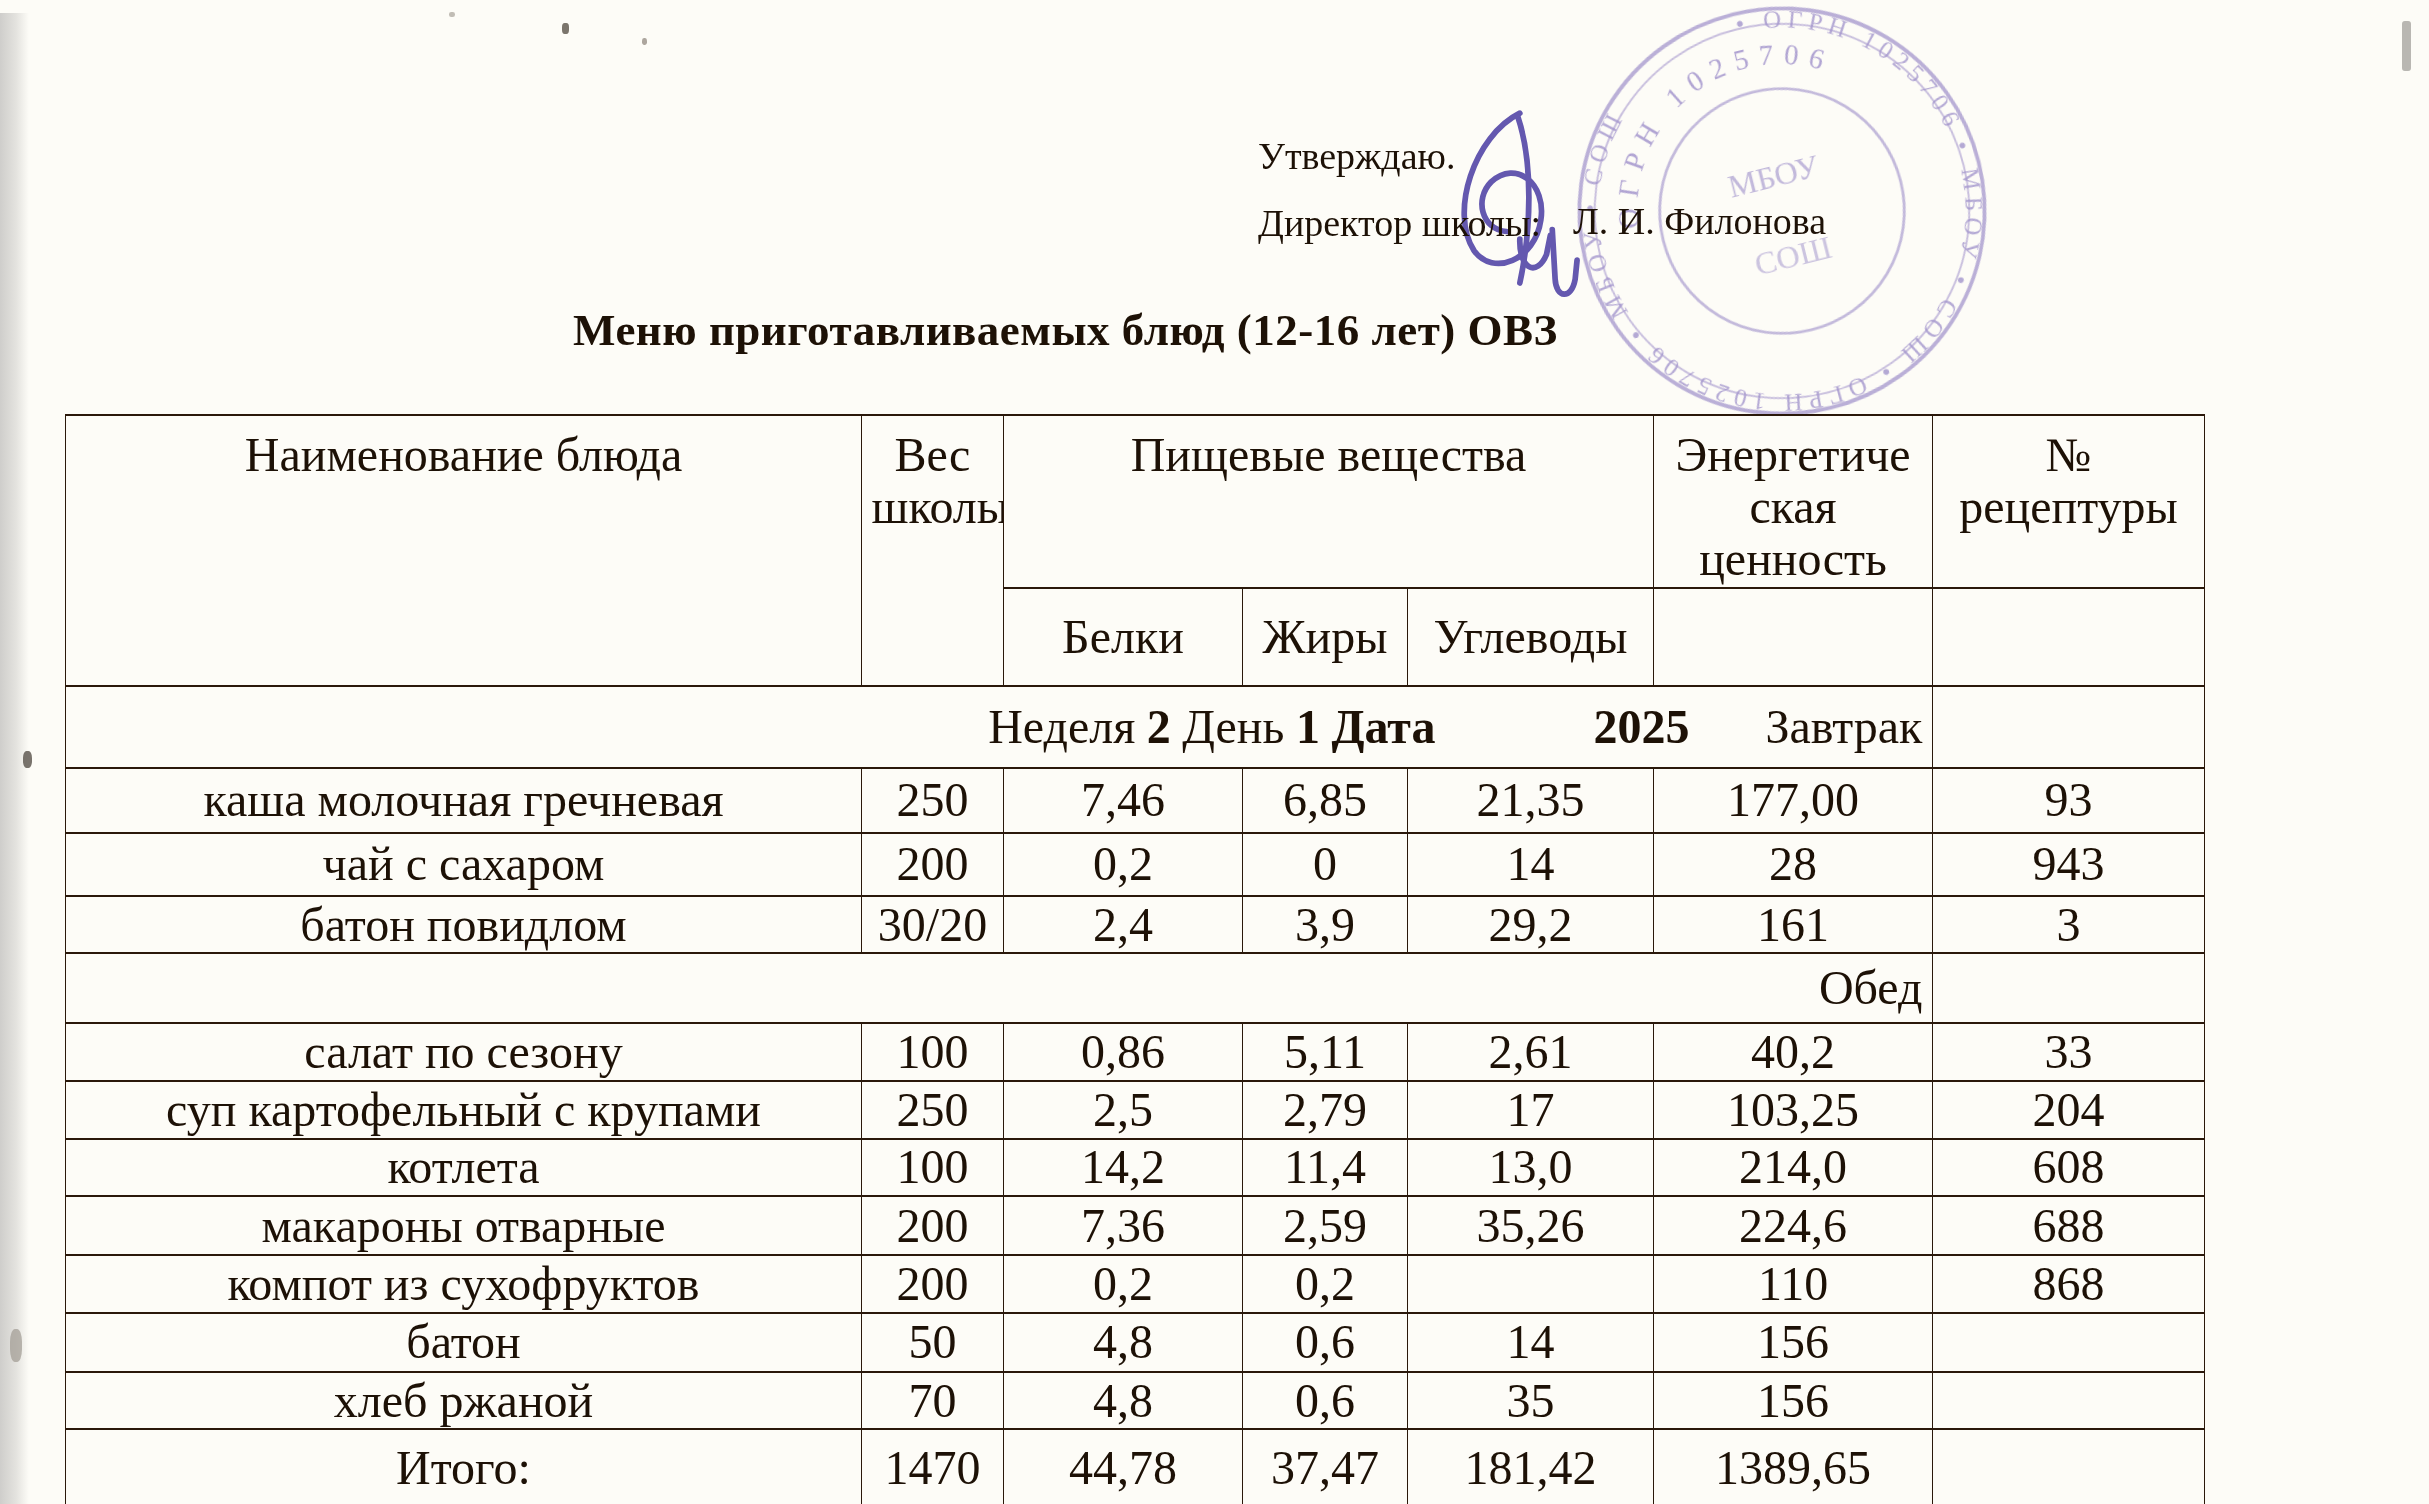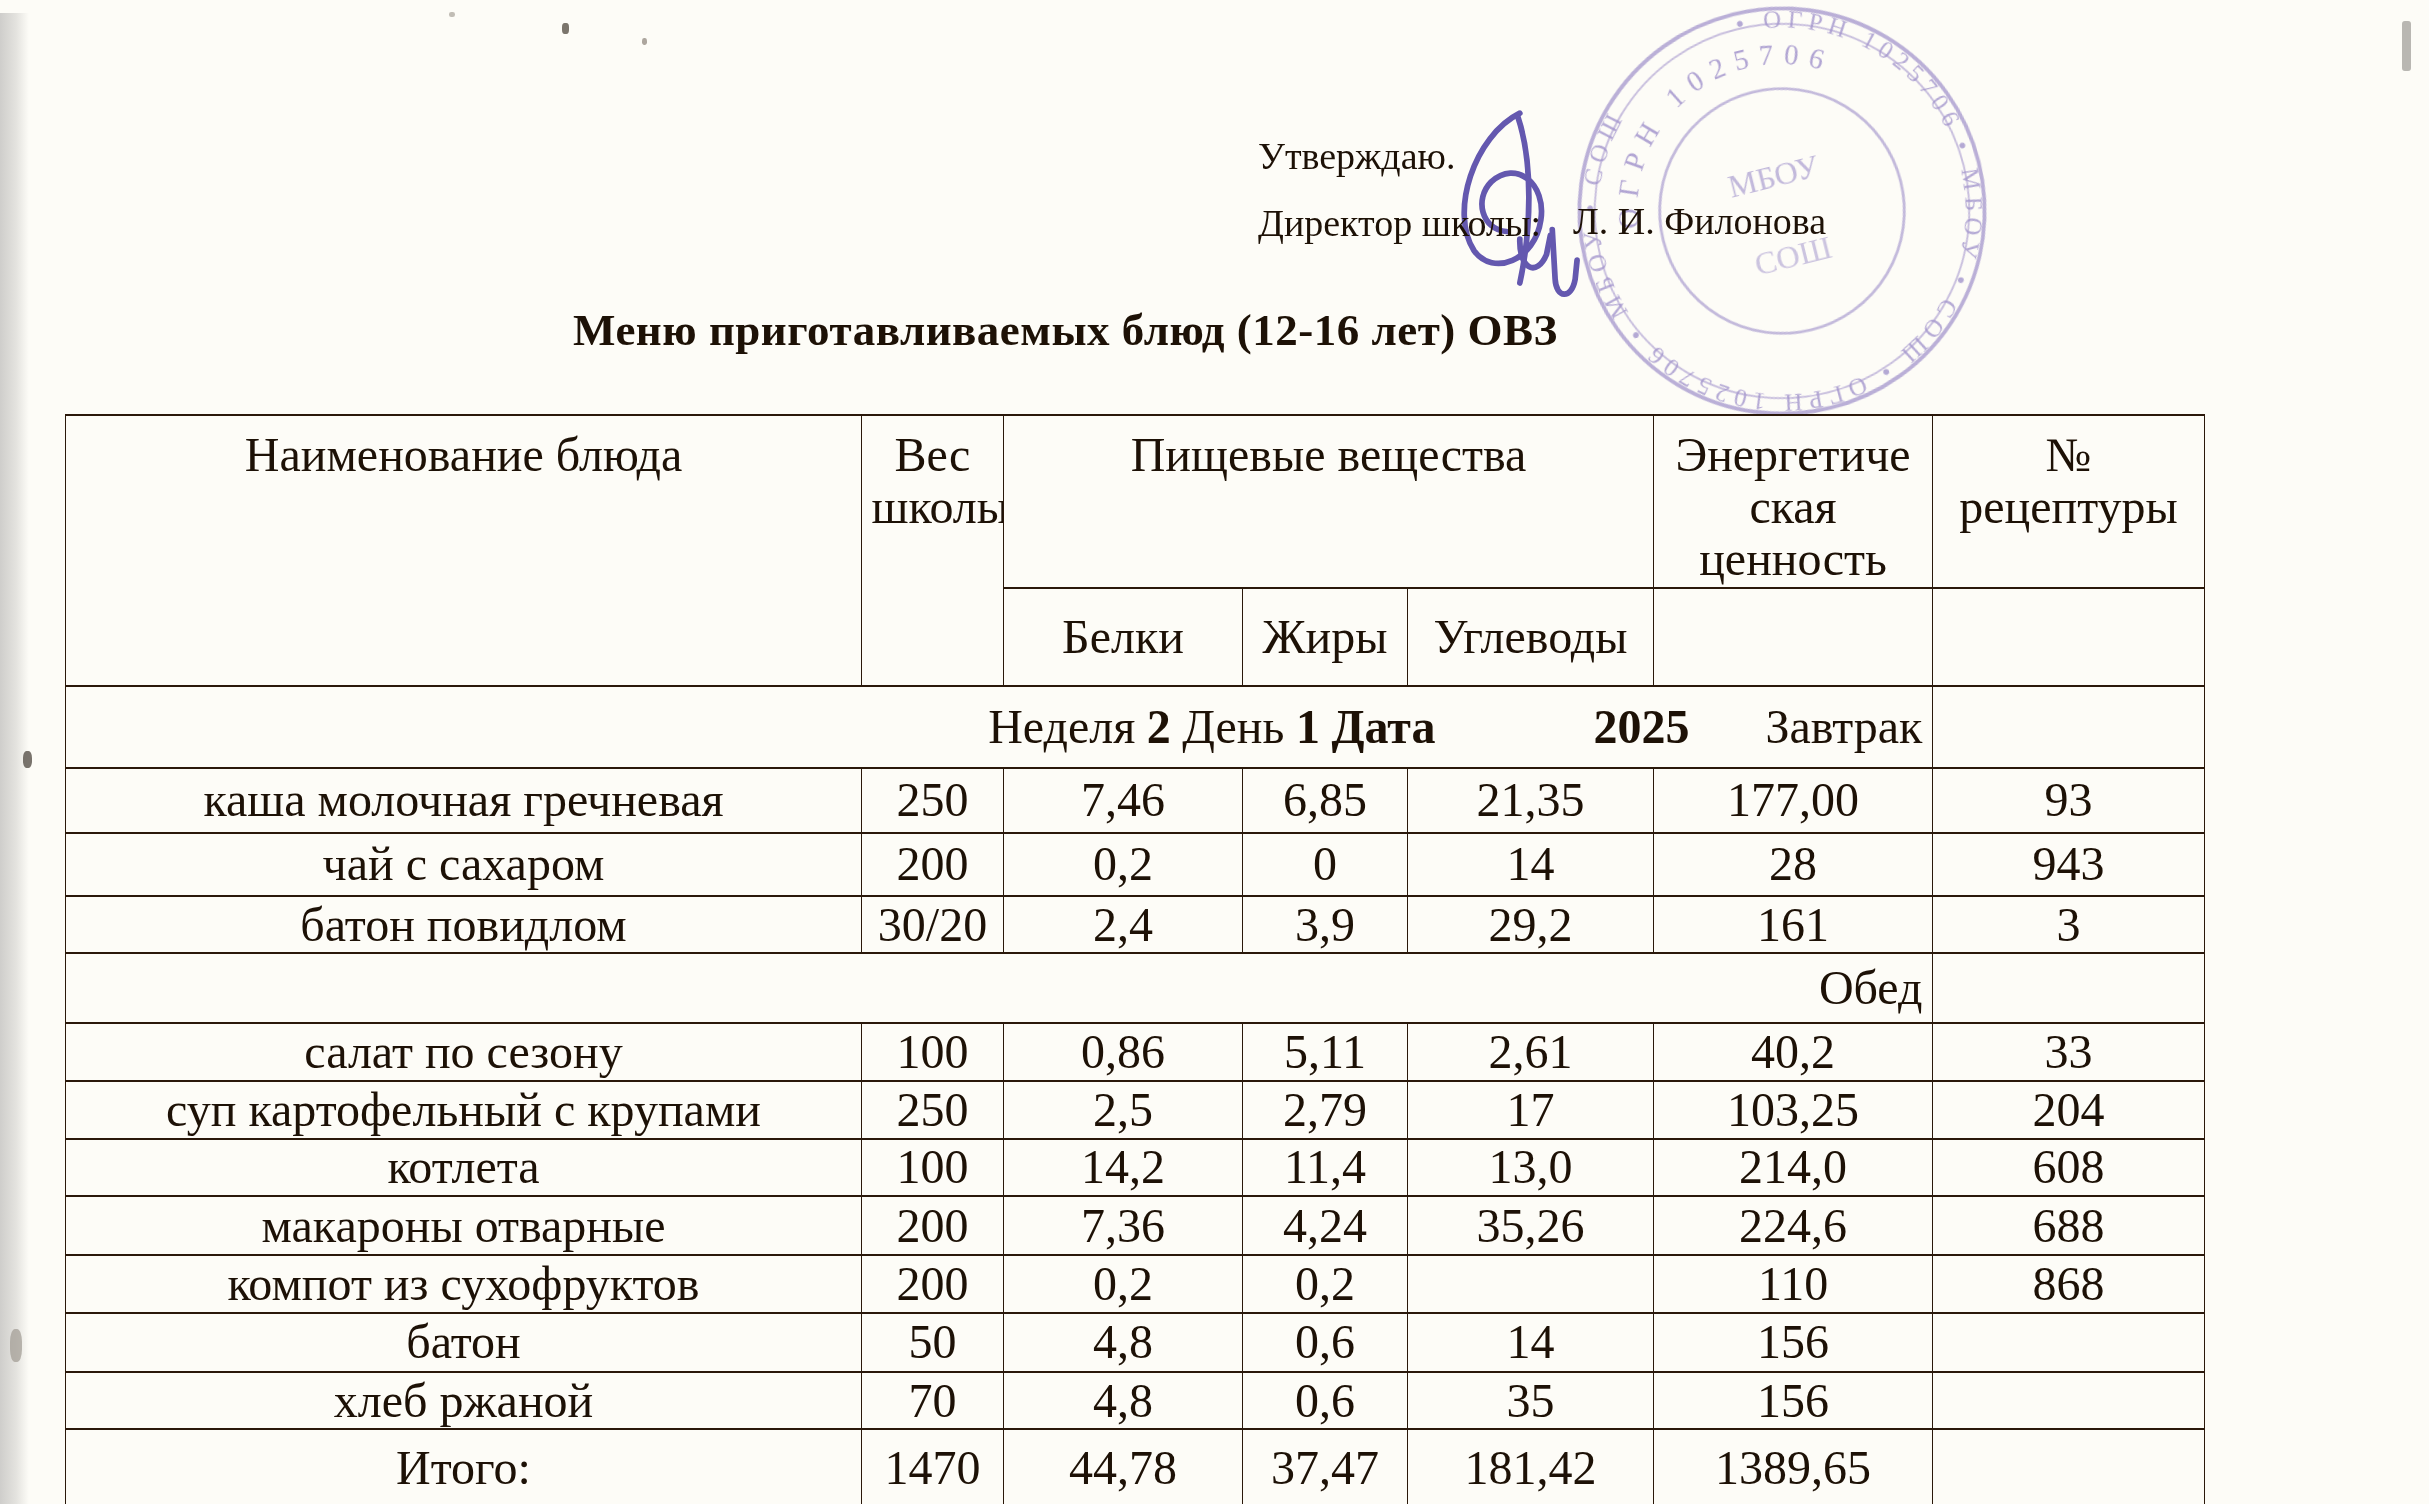--- a/index.html
+++ b/index.html
@@ -192,21 +192,21 @@
       <td>14,2</td>
       <td>11,4</td>
       <td>13,0</td>
       <td>214,0</td>
       <td>608</td>
     </tr>
     <tr style="height:59px">
       <td class="dish">макароны отварные</td>
       <td>200</td>
       <td>7,36</td>
-      <td>4,24</td>
+      <td>2,59</td>
       <td>35,26</td>
       <td>224,6</td>
       <td>688</td>
     </tr>
     <tr style="height:54px">
       <td class="dish">компот из сухофруктов</td>
       <td>200</td>
       <td>0,2</td>
       <td>0,2</td>
       <td></td>

